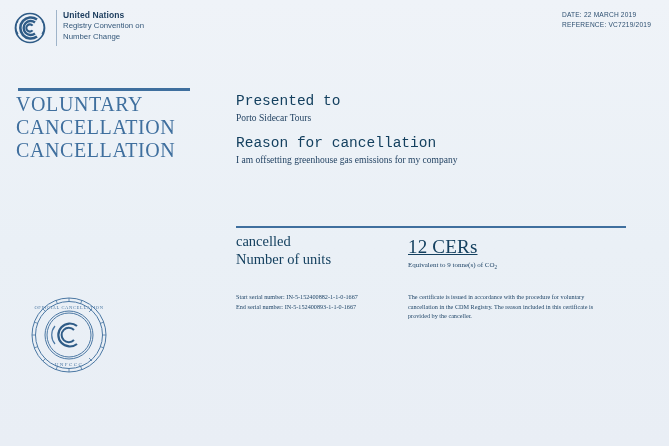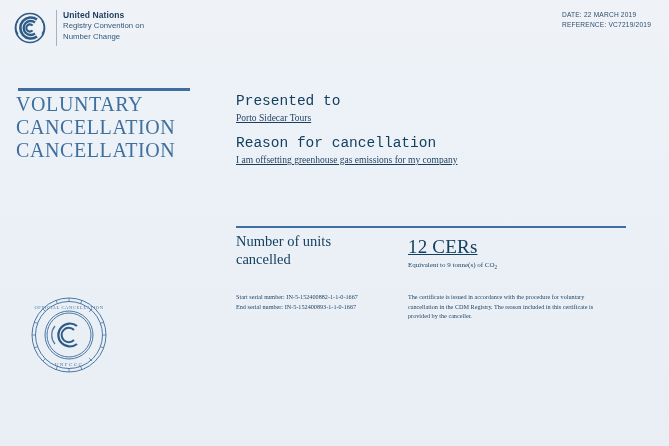--- a/index.html
+++ b/index.html
@@ -95,21 +95,20 @@
     font-size: 14.5px;
     color: #14405f;
     line-height: 18px;
   }
   .val-line {
     font-family: "Liberation Serif", serif;
     font-size: 9.5px;
     color: #1b3c5d;
     line-height: 14px;
     margin-top: 1px;
-    text-decoration: underline;
   }
   .reason-block { margin-top: 9px; }
 
   
   .mid-rule {
     position: absolute;
     left: 236px;
     top: 226px;
     width: 390px;
     height: 1.6px;
@@ -226,22 +225,22 @@
     <div class="val-line">Porto Sidecar Tours</div>
     <div class="reason-block">
       <div class="h-label">Reason for cancellation</div>
       <div class="val-line">I am offsetting greenhouse gas emissions for my company</div>
     </div>
   </div>
 
   <div class="mid-rule"></div>
 
   <div class="units-label">
+    <div>cancelled</div>
     <div>Number of units</div>
-    <div>cancelled</div>
   </div>
 
   <div class="cers">
     <div class="cers-amount">12 CERs</div>
     <div class="cers-equiv">
       <span>Equivalent to 9 tonne(s) of CO</span><sub>2</sub>
     </div>
   </div>
 
   <div class="serials">

